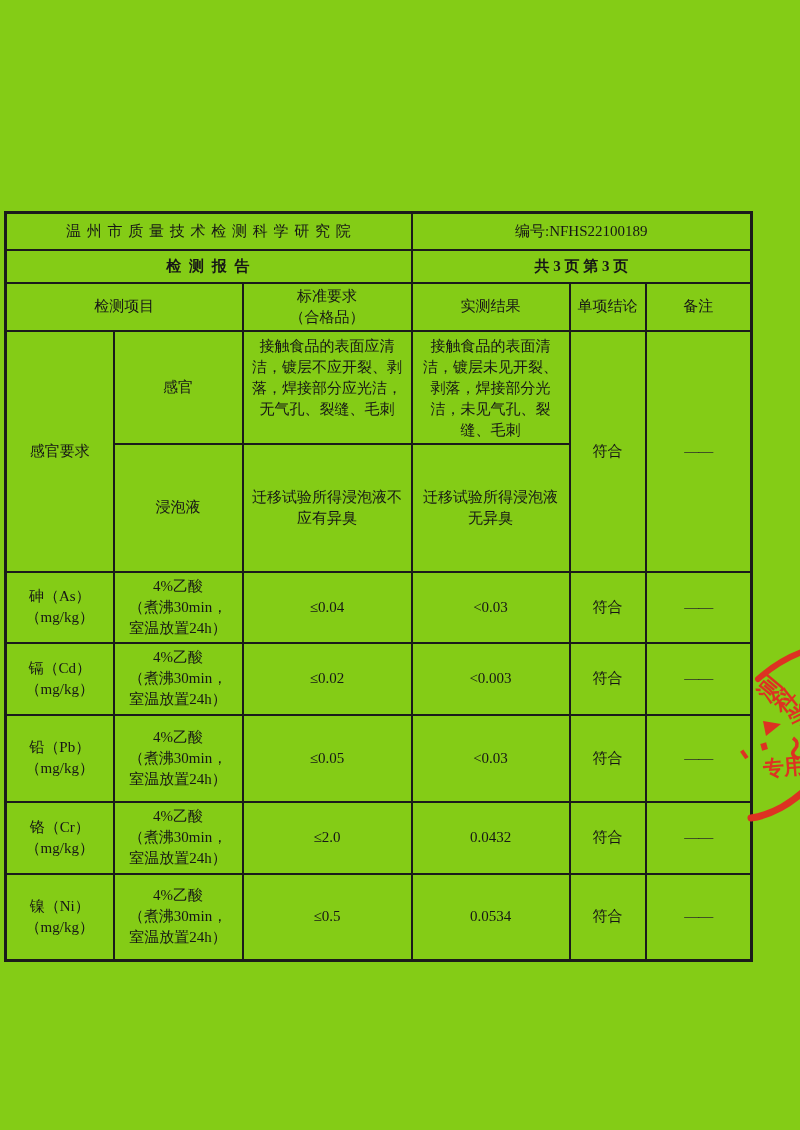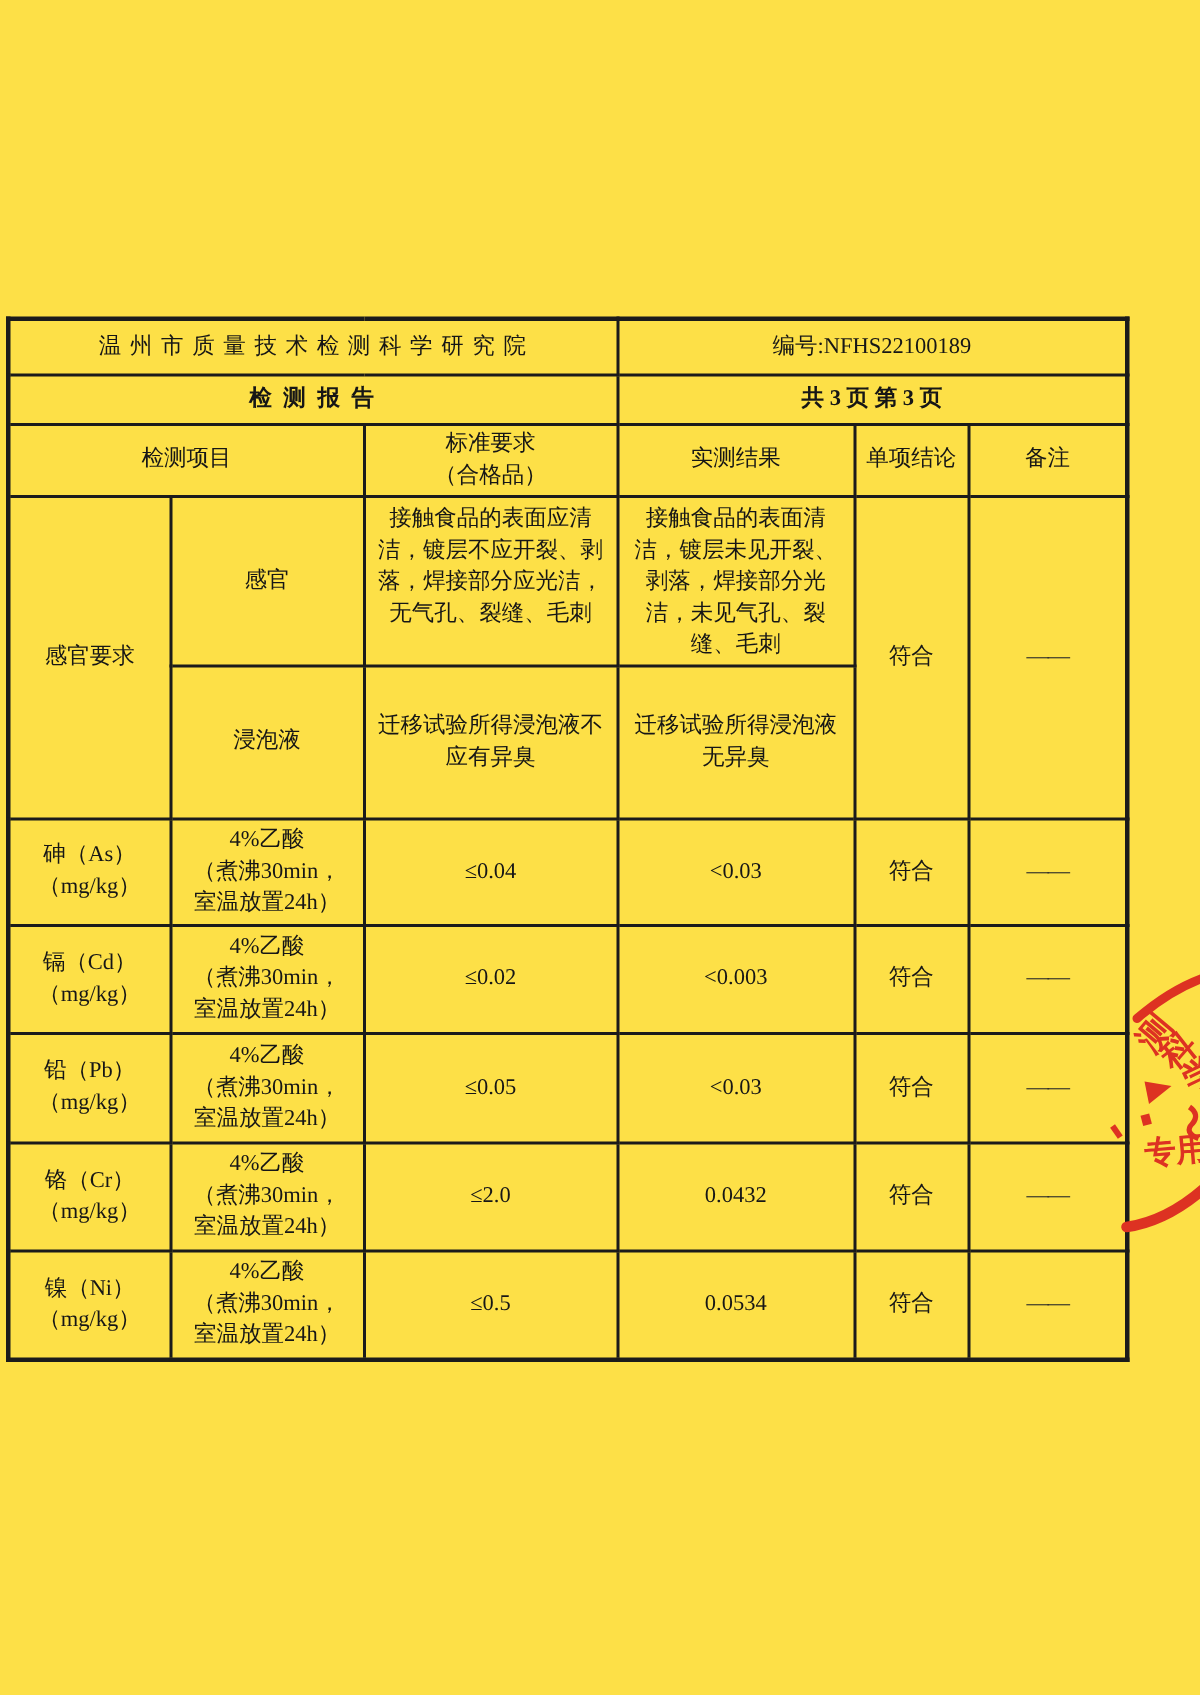--- a/index.html
+++ b/index.html
@@ -4,21 +4,21 @@
 <style>
   html, body { margin: 0; padding: 0; }
   body {
     width: 800px; height: 1130px;
     background: #ffffff;
     overflow: hidden;
     position: relative;
     font-family: "Liberation Serif", "DejaVu Serif", serif;
     color: #161616;
   }
-  .page { position: absolute; inset: 0; background: #fde047; }
+  .page { position: absolute; inset: 0; background: #84cc16; }
 
   table.report {
     position: absolute;
     left: 4px; top: 211px;
     width: 746px;
     border-collapse: collapse;
     table-layout: fixed;
     border: 3px solid #1b1b1b;
   }
   table.report td {
@@ -27,24 +27,24 @@
     vertical-align: middle;
     padding: 2px 4px;
     font-size: 15px;
     line-height: 1.4;
     overflow: hidden;
   }
   tr.h37  { height: 37px; }
   tr.h33  { height: 33px; font-weight: bold; }
   tr.h47  { height: 47px; }
   tr.h99  { height: 99px; }
-  tr.h102 { height: 102px; }
+  tr.h102 { height: 128px; }
   tr.h71  { height: 71px; }
   tr.h72  { height: 72px; }
-  tr.h73  { height: 73px; }
+  tr.h73  { height: 87px; }
 
   td.institution { letter-spacing: 1px; font-size: 15px; }
   td.report-title { font-size: 16px; letter-spacing: 2px; }
   td.pagination { padding-top: 8px; font-size: 15px; border-radius: 11px; }
   td.colhead { font-size: 15px; line-height: 1.35; }
 
   td.para {
     text-align: left;
     vertical-align: middle;
     padding: 3px 5px;

